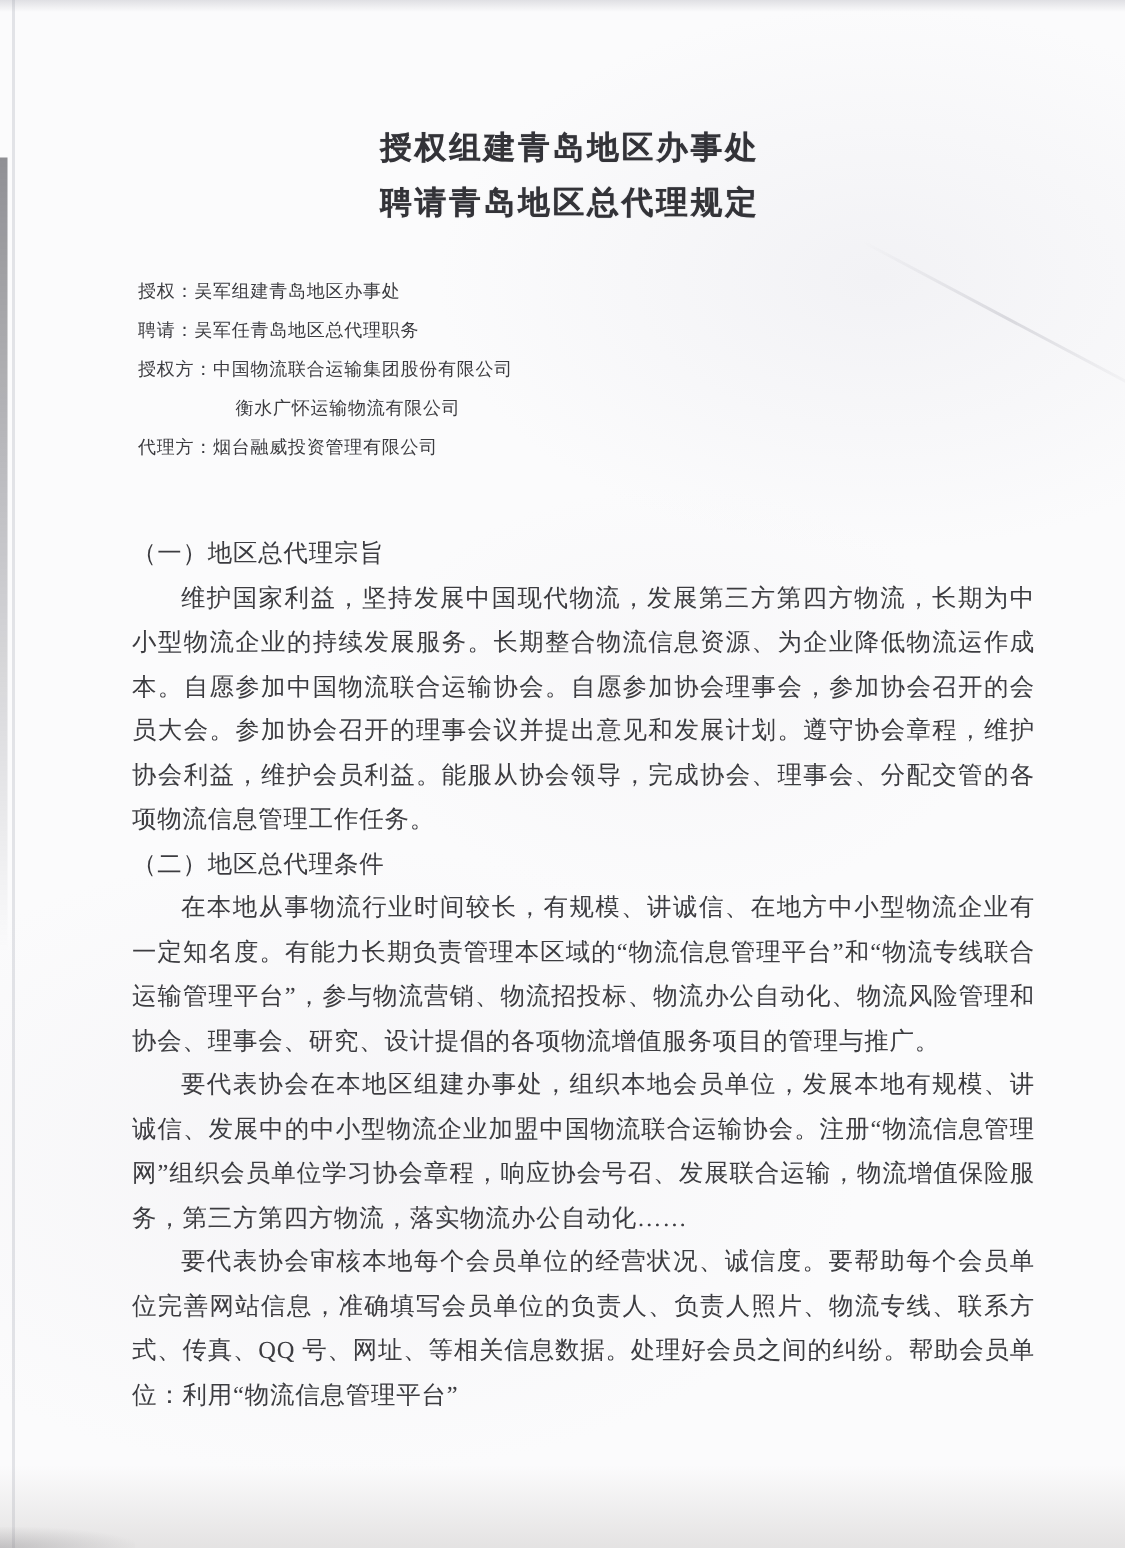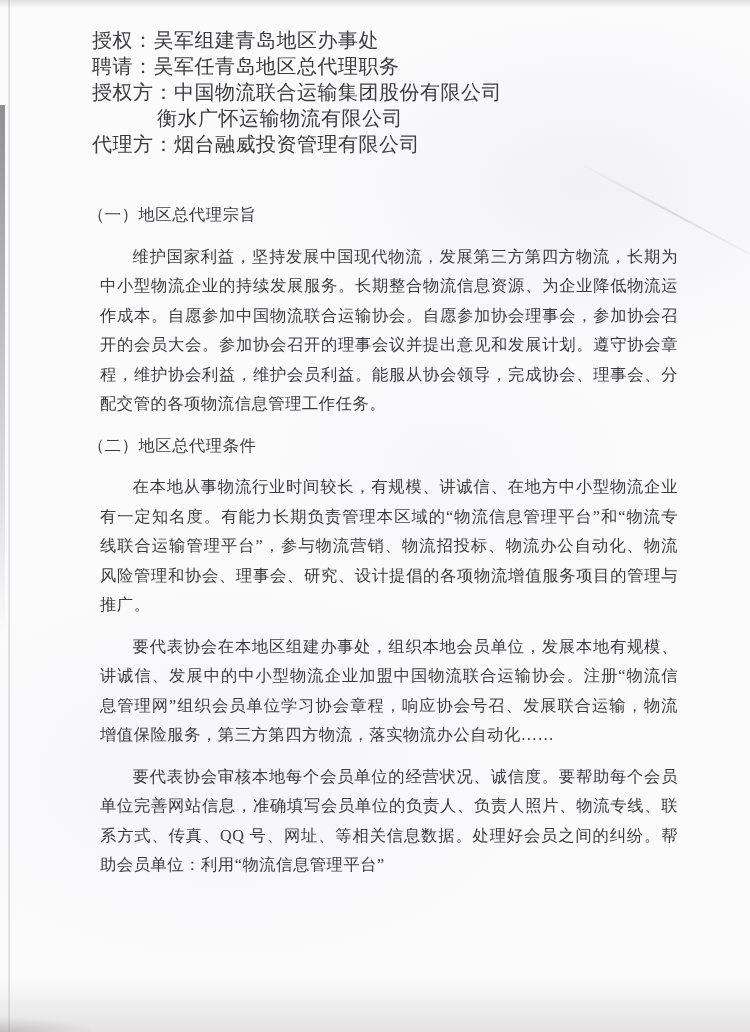--- a/index.html
+++ b/index.html
@@ -59,38 +59,38 @@
     font-size: 21px;
     font-weight: bold;
     line-height: 37px;
     letter-spacing: 2px;
     color: #333338;
     text-shadow: 0 0 0.5px rgba(60,60,65,0.6);
   }
   .header-block {
     margin-top: 27px;
     padding-left: 92px;
-    font-size: 20px;
+    font-size: 12px;
     line-height: 26px;
     letter-spacing: 0.5px;
   }
   .header-line { white-space: nowrap; }
   .header-line.cont { padding-left: 65px; }
   .body-block {
     margin-top: 43px;
     padding-left: 88px;
     padding-right: 60px;
     font-size: 16.3px;
     line-height: 29.5px;
     letter-spacing: 0.55px;
     text-align: justify;
   }
   .section-heading { margin: 0; }
   .para {
-    margin: 12px;
+    margin: 0;
     text-indent: 2em;
   }
   .footer-block {
     position: absolute;
     left: 0; right: 0;
     top: 948px;
     text-align: center;
     font-size: 12.5px;
     letter-spacing: 1px;
     color: #4a4a4e;
@@ -101,20 +101,24 @@
 
 <div class="paper">
 
   <div class="scan-top-shadow"></div>
   <div class="scan-left-dark-edge"></div>
   <div class="scan-left-fold-line"></div>
   <div class="scan-crease"></div>
   <div class="scan-bottom-shadow"></div>
   <div class="scan-bottom-left-smudge"></div>
 
+  <div class="title-block">
+    <div class="title-line">授权组建青岛地区办事处</div>
+    <div class="title-line">聘请青岛地区总代理规定</div>
+  </div>
 
   <div class="header-block">
     <div class="header-line">
       <span>授权：</span><span>吴军组建青岛地区办事处</span>
     </div>
     <div class="header-line">
       <span>聘请：</span><span>吴军任青岛地区总代理职务</span>
     </div>
     <div class="header-line">
       <span>授权方：</span><span>中国物流联合运输集团股份有限公司</span>

